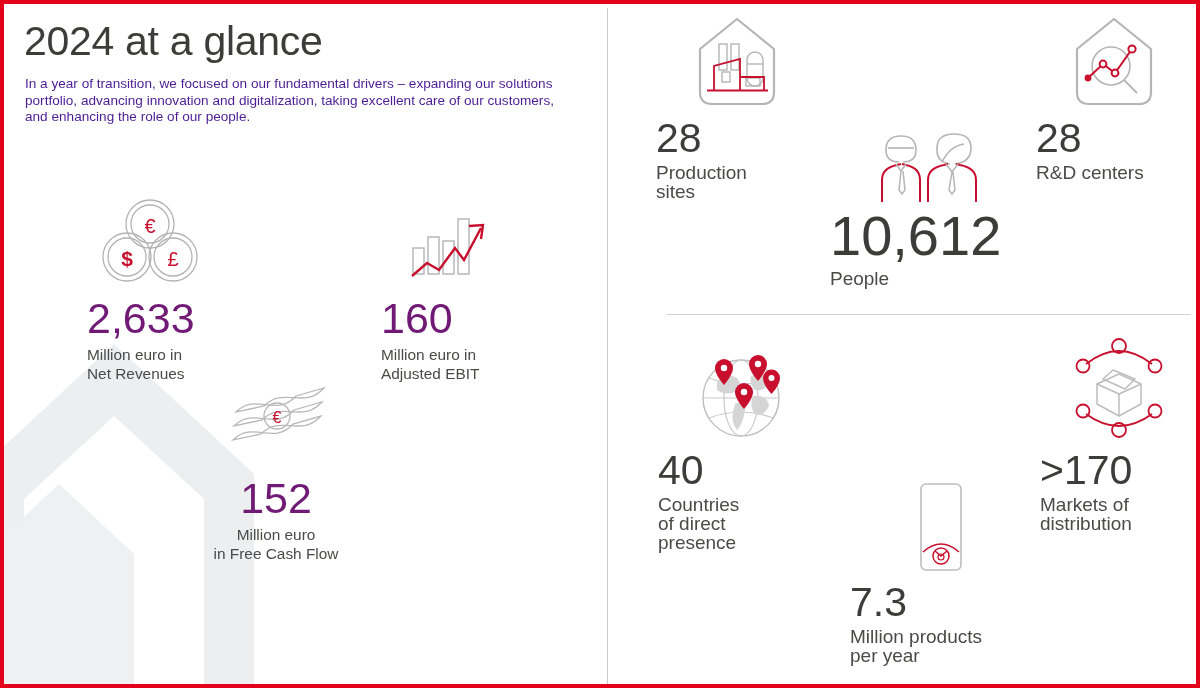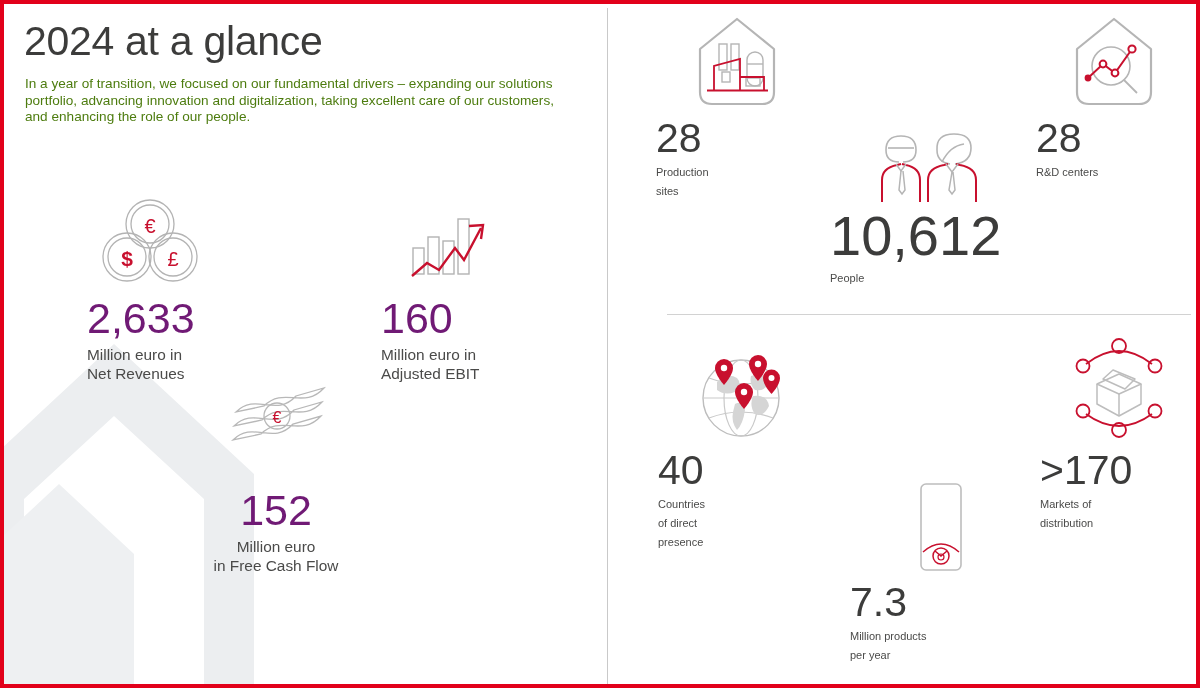--- a/index.html
+++ b/index.html
@@ -18,41 +18,41 @@
   .hdivider { position:absolute; left:663px; top:310px; width:524px; height:1px; background:#d2d2d2; }
 
   
   .left { position:absolute; left:0; top:0; width:603px; height:680px; }
   .title {
     position:absolute; left:20px; top:14px;
     font-size:41px; font-weight:400; color:#3c3c3b; letter-spacing:-0.3px; white-space:nowrap;
   }
   .subtitle {
     position:absolute; left:21px; top:72px; width:552px;
-    font-size:13.6px; line-height:16.6px; color:#4d7c0f; font-weight:400;
+    font-size:13.6px; line-height:16.6px; color:#4c1d95; font-weight:400;
   }
 
   .stat { position:absolute; }
   .stat .num {
     font-size:43px; font-weight:400; color:#701a75; line-height:1.05; letter-spacing:0px; white-space:nowrap;
   }
   .stat .lbl {
     font-size:15.4px; line-height:19px; color:#4a4a49; font-weight:400; margin-top:4px; white-space:nowrap;
   }
   .stat.center { text-align:center; }
   .stat.left-al { text-align:left; }
 
   .icon { position:absolute; }
 
   
   .right { position:absolute; left:604px; top:0; width:592px; height:680px; }
   .rstat { position:absolute; }
   .rstat .num { font-size:41px; font-weight:400; color:#3c3c3b; line-height:1.08; white-space:nowrap; }
   .rstat .num.big { font-size:56px; }
-  .rstat .lbl { font-size:11px; line-height:19px; color:#4a4a49; font-weight:400; margin-top:3px; white-space:nowrap; }
+  .rstat .lbl { font-size:19px; line-height:19px; color:#4a4a49; font-weight:400; margin-top:3px; white-space:nowrap; }
 
   svg { display:block; overflow:visible; }
 </style>
 </head>
 <body>
 
 <div class="slide">
 
   <svg class="watermark" viewBox="0 0 300 390">
     <path d="M10 390 L10 170 L150 40 L290 170 L290 390 L240 390 L240 195 L150 112 L60 195 L60 390 Z" fill="#eceef0"></path>
@@ -113,21 +113,21 @@
         <g fill="none" stroke="#b8b8b8" stroke-width="1.3">
           <path d="M6 30 C26 10, 46 36, 66 14 L94 6 C74 28, 54 4, 34 24 Z"></path>
           <path d="M4 44 C24 24, 44 50, 64 28 L92 20 C72 42, 52 18, 32 38 Z"></path>
           <path d="M3 58 C23 38, 43 64, 63 42 L91 34 C71 56, 51 32, 31 52 Z"></path>
           <circle cx="47" cy="34" r="13"></circle>
         </g>
         <text x="47" y="41" text-anchor="middle" font-family="Liberation Sans, sans-serif" font-size="16" fill="#c8102e">€</text>
       </svg>
     </div>
 
-    <div class="stat center" style="left:160px; top:484px; width:224px;">
+    <div class="stat center" style="left:160px; top:472px; width:224px;">
       <div class="num">152</div>
       <div class="lbl">Million euro</div>
       <div class="lbl" style="margin-top:0;">in Free Cash Flow</div>
     </div>
   </div>
 
   <div class="right">
 
     <div class="icon" style="left:86px; top:12px;">
       <svg width="86" height="92" viewBox="0 0 86 92">

